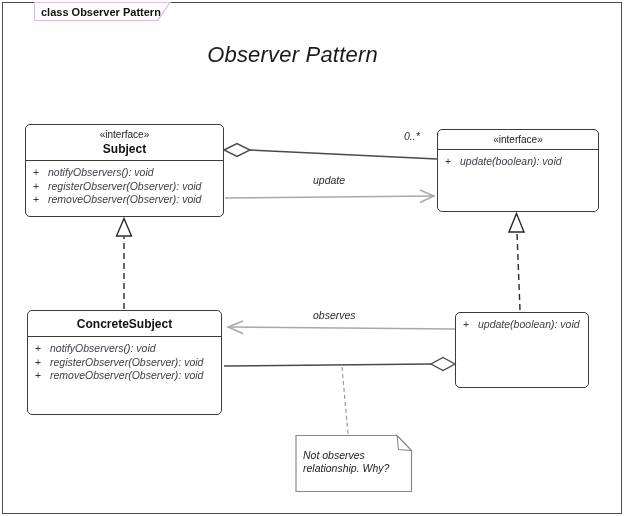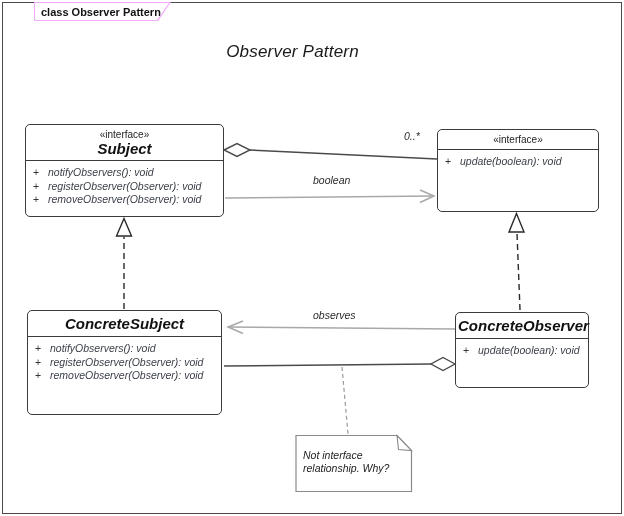--- a/index.html
+++ b/index.html
@@ -9,27 +9,27 @@
   }
   .frame-border{position:absolute;inset:2px;border:1px solid #4a4a4a;pointer-events:none;}
   
   .frame-tab{position:absolute;left:2px;top:2px;width:137px;height:19px;
     background:#f0abfc;clip-path:polygon(0 0,100% 0,calc(100% - 13px) 100%,0 100%);margin-left:32px;}
   .frame-tab-inner{position:absolute;left:1px;top:1px;right:1px;bottom:1px;background:#ffffff;
     clip-path:polygon(0 0,calc(100% - 1px) 0,calc(100% - 13px) 100%,0 100%);
     display:flex;align-items:center;padding-left:6px;box-sizing:border-box;
     font-size:11px;font-weight:bold;color:#111;white-space:nowrap;}
   .diagram-title{position:absolute;left:165px;top:42px;width:255px;text-align:center;
-    font-size:17px;font-style:italic;color:#1a1a1a;letter-spacing:.2px;}
+    font-size:22px;font-style:italic;color:#1a1a1a;letter-spacing:.2px;}
   
   .uml-class{position:absolute;background:#fff;border:1.4px solid #3b3b3b;border-radius:5px;
     box-sizing:border-box;}
   .uml-head{border-bottom:1.4px solid #3b3b3b;text-align:center;padding:3px 2px 3px;}
   .stereotype{font-size:10px;color:#222;line-height:13px;}
-  .cls-name{font-size:15px;font-weight:bold;font-style:italic;color:#111;line-height:16px;}
+  .cls-name{font-size:12px;font-weight:bold;color:#111;line-height:16px;}
   .uml-body{padding:5px 3px 4px 5px;}
   .method{display:flex;align-items:baseline;font-size:10.5px;font-style:italic;
     color:#3a3f47;line-height:13.5px;white-space:nowrap;}
   .method .vis{width:15px;flex:0 0 15px;color:#333;font-style:normal;text-align:left;padding-left:2px;}
   
   .conn-label{position:absolute;font-size:10.5px;font-style:italic;color:#2b2b2b;white-space:nowrap;}
   
   .note-text{position:absolute;left:303px;top:449px;width:102px;
     font-size:10.5px;font-style:italic;color:#222;line-height:13px;}
   svg.overlay{position:absolute;left:0;top:0;pointer-events:none;}
@@ -94,23 +94,20 @@
         <span class="sig">registerObserver(Observer): void</span>
       </div>
       <div class="method">
         <span class="vis">+</span>
         <span class="sig">removeObserver(Observer): void</span>
       </div>
     </div>
   </div>
 
   <div class="uml-class" style="left:455px;top:312px;width:134px;height:76px;">
-    <div class="uml-head" style="padding:5px 2px 4px;">
-      <div class="cls-name">ConcreteObserver</div>
-    </div>
     <div class="uml-body">
       <div class="method">
         <span class="vis">+</span>
         <span class="sig">update(boolean): void</span>
       </div>
     </div>
   </div>
 
   <svg class="overlay" width="624" height="516" viewBox="0 0 624 516">
 
@@ -146,18 +143,18 @@
 
     <line x1="342" y1="367" x2="348" y2="434" stroke="#9a9a9a" stroke-width="1.2" stroke-dasharray="4,3"></line>
 
     <g>
       <path d="M296,435.5 L397,435.5 L411.5,450.5 L411.5,491.5 L296,491.5 Z" fill="#ffffff" stroke="#8a8a8a" stroke-width="1.2"></path>
       <path d="M397,435.5 L398.5,449.5 L411.5,450.5 Z" fill="#ffffff" stroke="#8a8a8a" stroke-width="1.1"></path>
     </g>
   </svg>
 
   <div class="conn-label" style="left:404px;top:130px;">0..*</div>
-  <div class="conn-label" style="left:313px;top:174px;">boolean</div>
+  <div class="conn-label" style="left:313px;top:174px;">update</div>
   <div class="conn-label" style="left:313px;top:309px;">observes</div>
 
-  <div class="note-text">Not interface relationship. Why?</div>
+  <div class="note-text">Not observes relationship. Why?</div>
 
 </div>
 
 </body></html>

